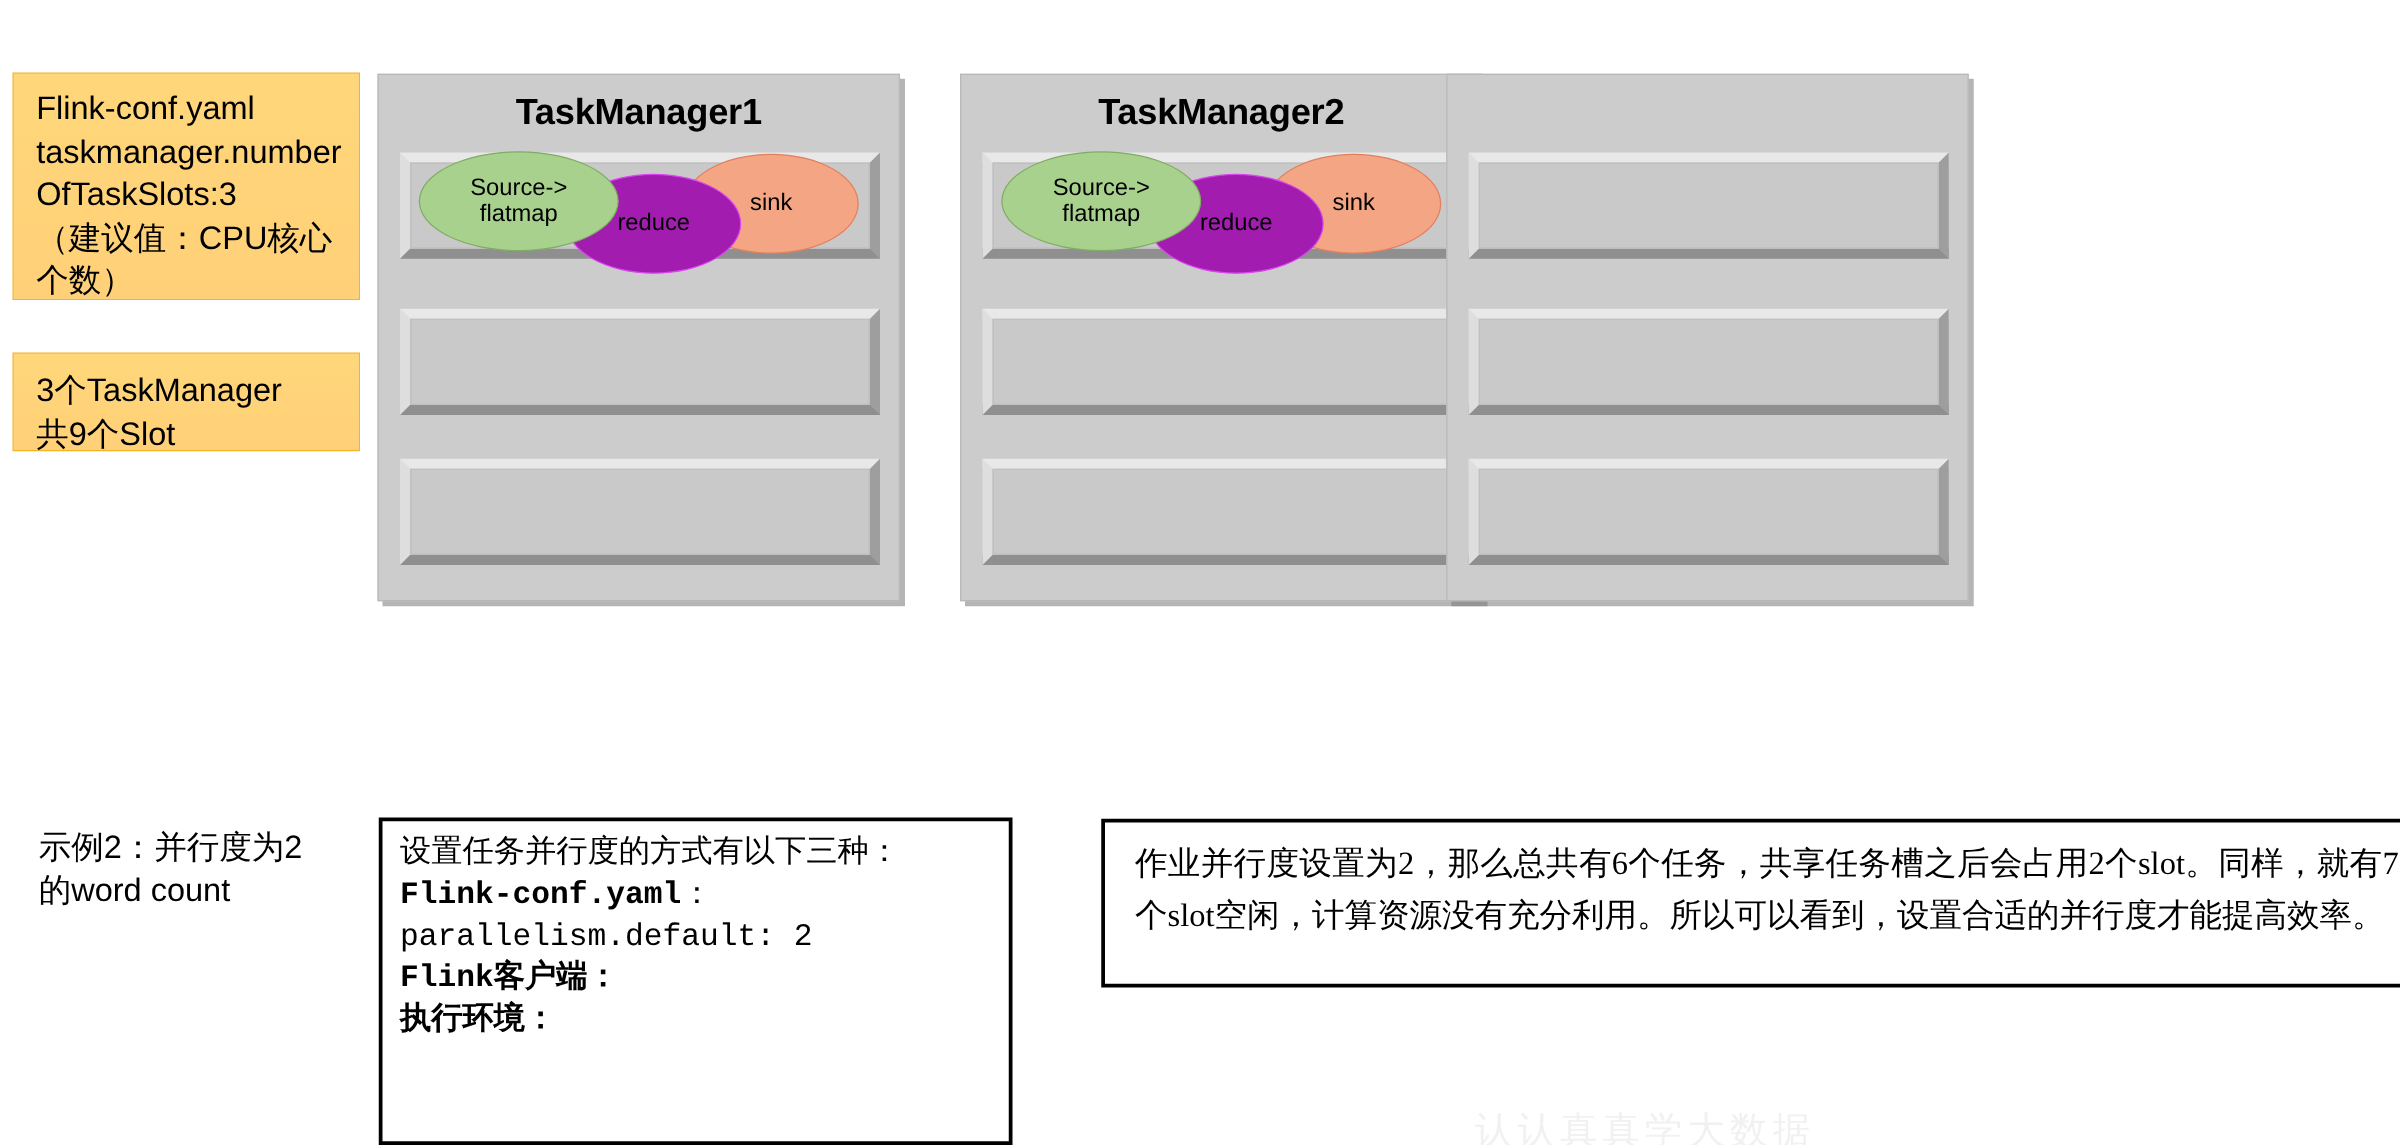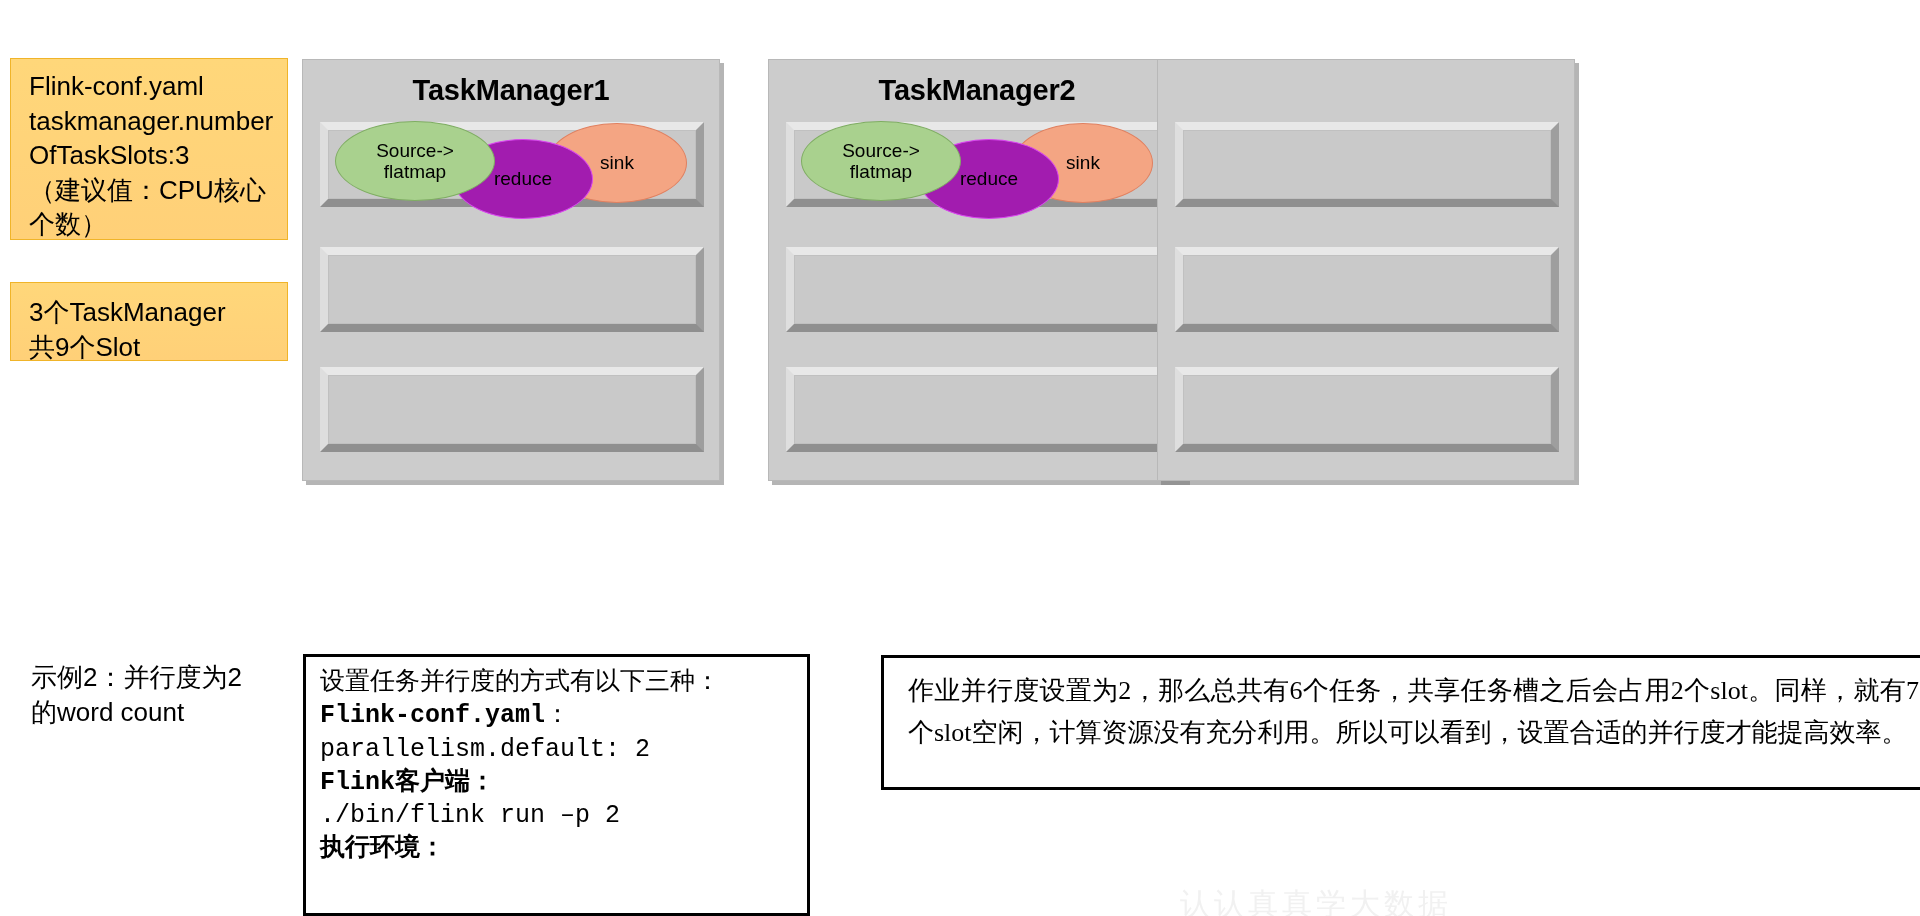--- a/index.html
+++ b/index.html
@@ -272,19 +272,18 @@
 
 <div id="caption-example">示例2：并行度为2
 的word count</div>
 
 <div id="box-parallelism">
   <div>设置任务并行度的方式有以下三种：</div>
   <div>
     <span class="bold">Flink-conf.yaml</span><span>：parallelism.default: 2</span>
   </div>
   <div class="bold">Flink客户端：</div>
-  <div>./bin/flink run –p 2</div>
   <div class="bold">执行环境：</div>
 </div>
 
 <div id="box-explanation">作业并行度设置为2，那么总共有6个任务，共享任务槽之后会占用2个slot。同样，就有7个slot空闲，计算资源没有充分利用。所以可以看到，设置合适的并行度才能提高效率。</div>
 
 <div id="watermark">认认真真学大数据</div>
 
 </body></html>

